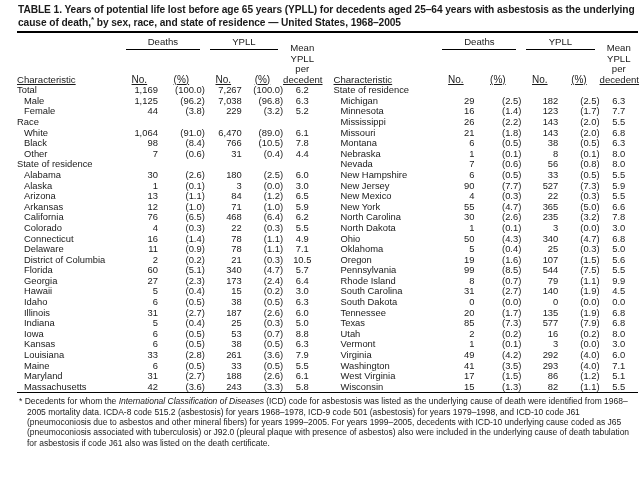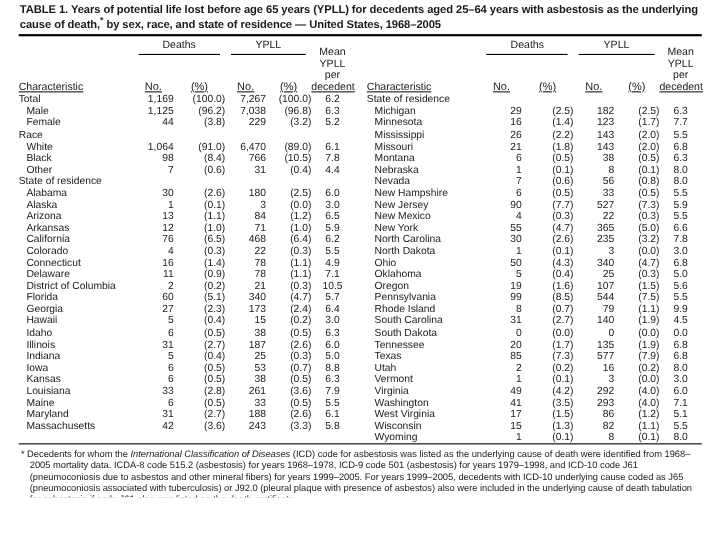--- a/index.html
+++ b/index.html
@@ -682,28 +682,20 @@
               <td class="mean">5.1</td>
             </tr>
             <tr class="row-data">
               <td class="char indent">Wisconsin</td>
               <td class="num">15</td>
               <td class="pct">(1.3)</td>
               <td class="num">82</td>
               <td class="pct">(1.1)</td>
               <td class="mean">5.5</td>
             </tr>
-            <tr class="row-data">
-              <td class="char indent">Wyoming</td>
-              <td class="num">1</td>
-              <td class="pct">(0.1)</td>
-              <td class="num">8</td>
-              <td class="pct">(0.1)</td>
-              <td class="mean">8.0</td>
-            </tr>
           </tbody>
       </table>
     </div>
 
   </div>
 
   <div class="rule-thin"></div>
 
   <div class="footnote">
     <span class="footnote-body"><span>*</span><span> Decedents for whom the </span><em>International Classification of Diseases</em><span> (ICD) code for asbestosis was listed as the underlying cause of death were identified from 1968–2005 mortality data. ICDA-8 code 515.2 (asbestosis) for years 1968–1978, ICD-9 code 501 (asbestosis) for years 1979–1998, and ICD-10 code J61 (pneumoconiosis due to asbestos and other mineral fibers) for years 1999–2005. For years 1999–2005, decedents with ICD-10 underlying cause coded as J65 (pneumoconiosis associated with tuberculosis) or J92.0 (pleural plaque with presence of asbestos) also were included in the underlying cause of death tabulation for asbestosis if code J61 also was listed on the death certificate.</span></span>

